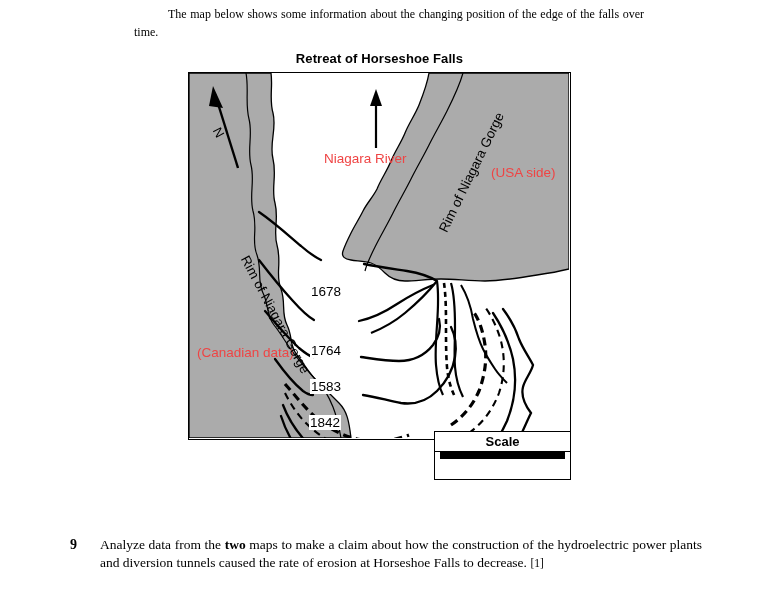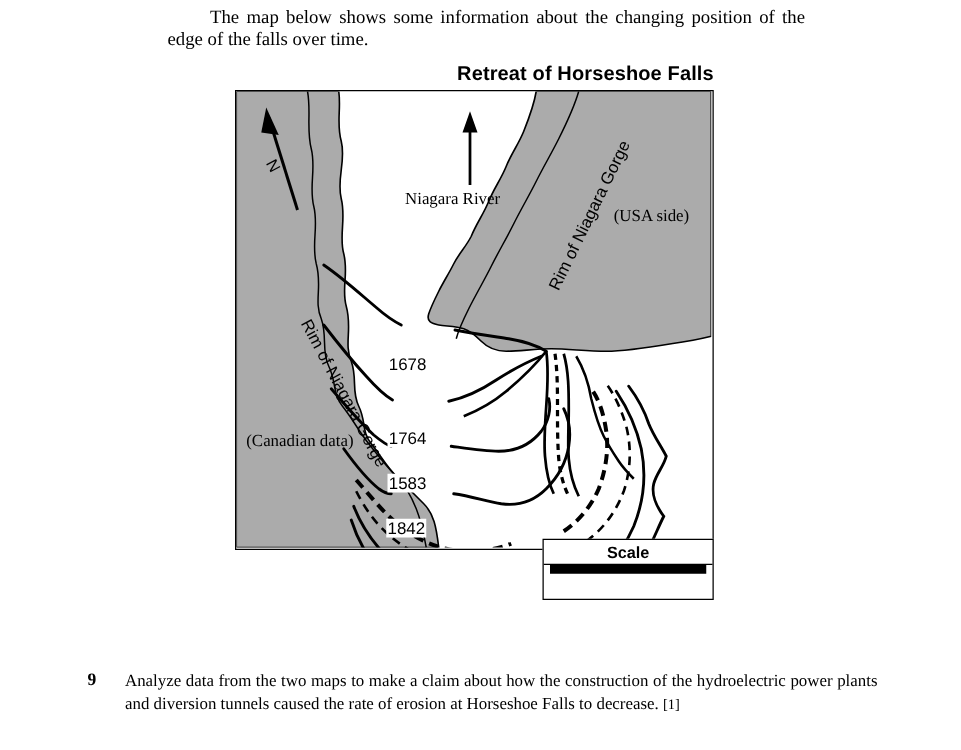--- a/index.html
+++ b/index.html
@@ -17,36 +17,36 @@
     color: #000000;
   }
 
   
   #intro-paragraph {
     position: absolute;
     left: 134px;
     top: 6px;
     width: 510px;
     font-family: "Liberation Serif", serif;
-    font-size: 15px;
+    font-size: 12px;
     line-height: 17.5px;
     text-align: justify;
     text-indent: 34px;
   }
 
   
   #figure-title {
     position: absolute;
     left: 188px;
     top: 51px;
     width: 383px;
-    text-align: right;
+    text-align: center;
     font-family: "Liberation Sans", sans-serif;
     font-weight: bold;
-    font-size: 16px;
+    font-size: 13px;
     letter-spacing: 0.1px;
   }
 
   
   #map-figure {
     position: absolute;
     left: 188px;
     top: 72px;
     width: 383px;
     height: 368px;
@@ -62,23 +62,23 @@
   #map-svg {
     position: absolute;
     left: 0;
     top: 0;
     display: block;
   }
 
   
   .map-label {
     position: absolute;
-    font-family: Liberation Serif, serif;
-    font-size: 13px;
-    color: #000000;
+    font-family: Liberation Sans, sans-serif;
+    font-size: 13px;
+    color: #ef4444;
     white-space: nowrap;
   }
   #label-niagara-river { left: 135px; top: 78px; font-size: 13.5px; }
   #label-usa-side      { left: 302px; top: 92px; font-size: 13.5px; }
   #label-canadian-side { left: 8px;   top: 272px; font-size: 13.5px; }
 
   #label-north {
     position: absolute;
     left: 25px;
     top: 52px;
@@ -174,21 +174,21 @@
     left: 0;
     top: 0;
     width: 22px;
     font-weight: bold;
     font-size: 14px;
   }
   #question-text {
     margin-left: 30px;
     text-align: justify;
   }
-  #question-text .bold { font-weight: normal; }
+  #question-text .bold { font-weight: bold; }
   #question-marks { font-size: 11.5px; }
 </style>
 </head>
 <body>
 
 <div id="intro-paragraph">The map below shows some information about the changing position of the edge of the falls over time.</div>
 
 <div id="figure-title">Retreat of Horseshoe Falls</div>
 
 <div id="map-figure">

